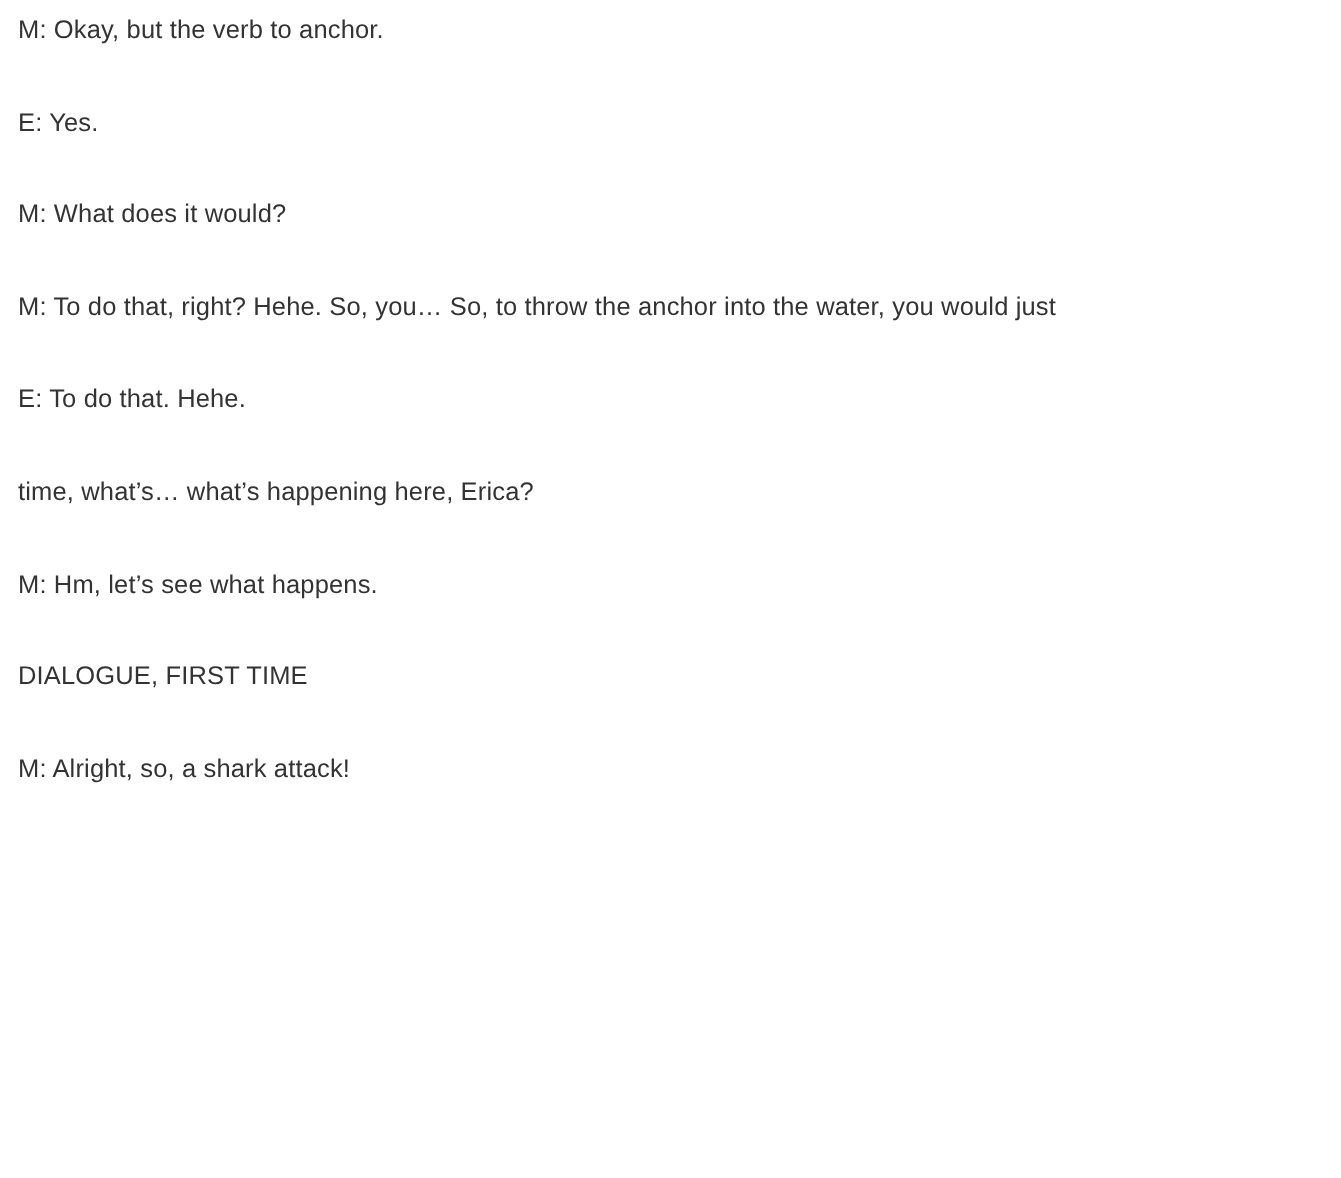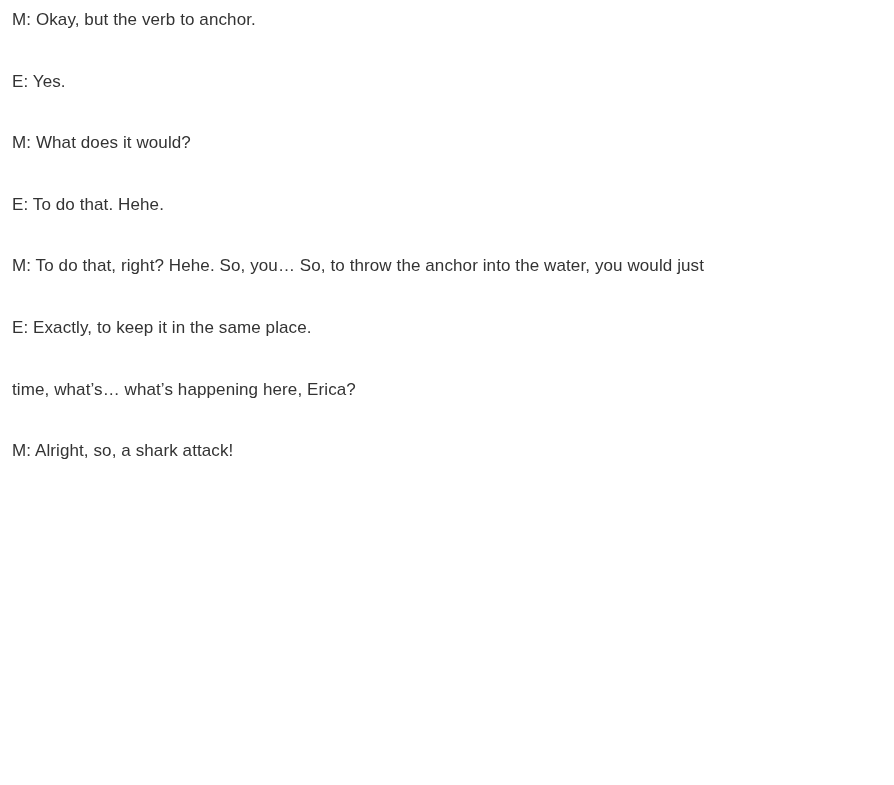--- a/index.html
+++ b/index.html
@@ -25,18 +25,19 @@
     letter-spacing: 0.1px;
   }
 </style>
 </head>
 <body>
 
 <div class="transcript">
   <div class="line">M: Okay, but the verb to anchor.</div>
   <div class="line">E: Yes.</div>
   <div class="line">M: What does it would?</div>
+  <div class="line">M: To do that, right? Hehe. So, you… So, to throw the anchor into the water, you would just</div>
   <div class="line">E: To do that. Hehe.</div>
-  <div class="line">M: To do that, right? Hehe. So, you… So, to throw the anchor into the water, you would just</div>
-  <div class="line">E: Exactly, to keep it in the same place.</div>
   <div class="line">time, what’s… what’s happening here, Erica?</div>
+  <div class="line">M: Hm, let’s see what happens.</div>
+  <div class="line">DIALOGUE, FIRST TIME</div>
   <div class="line">M: Alright, so, a shark attack!</div>
 </div>
 
 </body></html>

